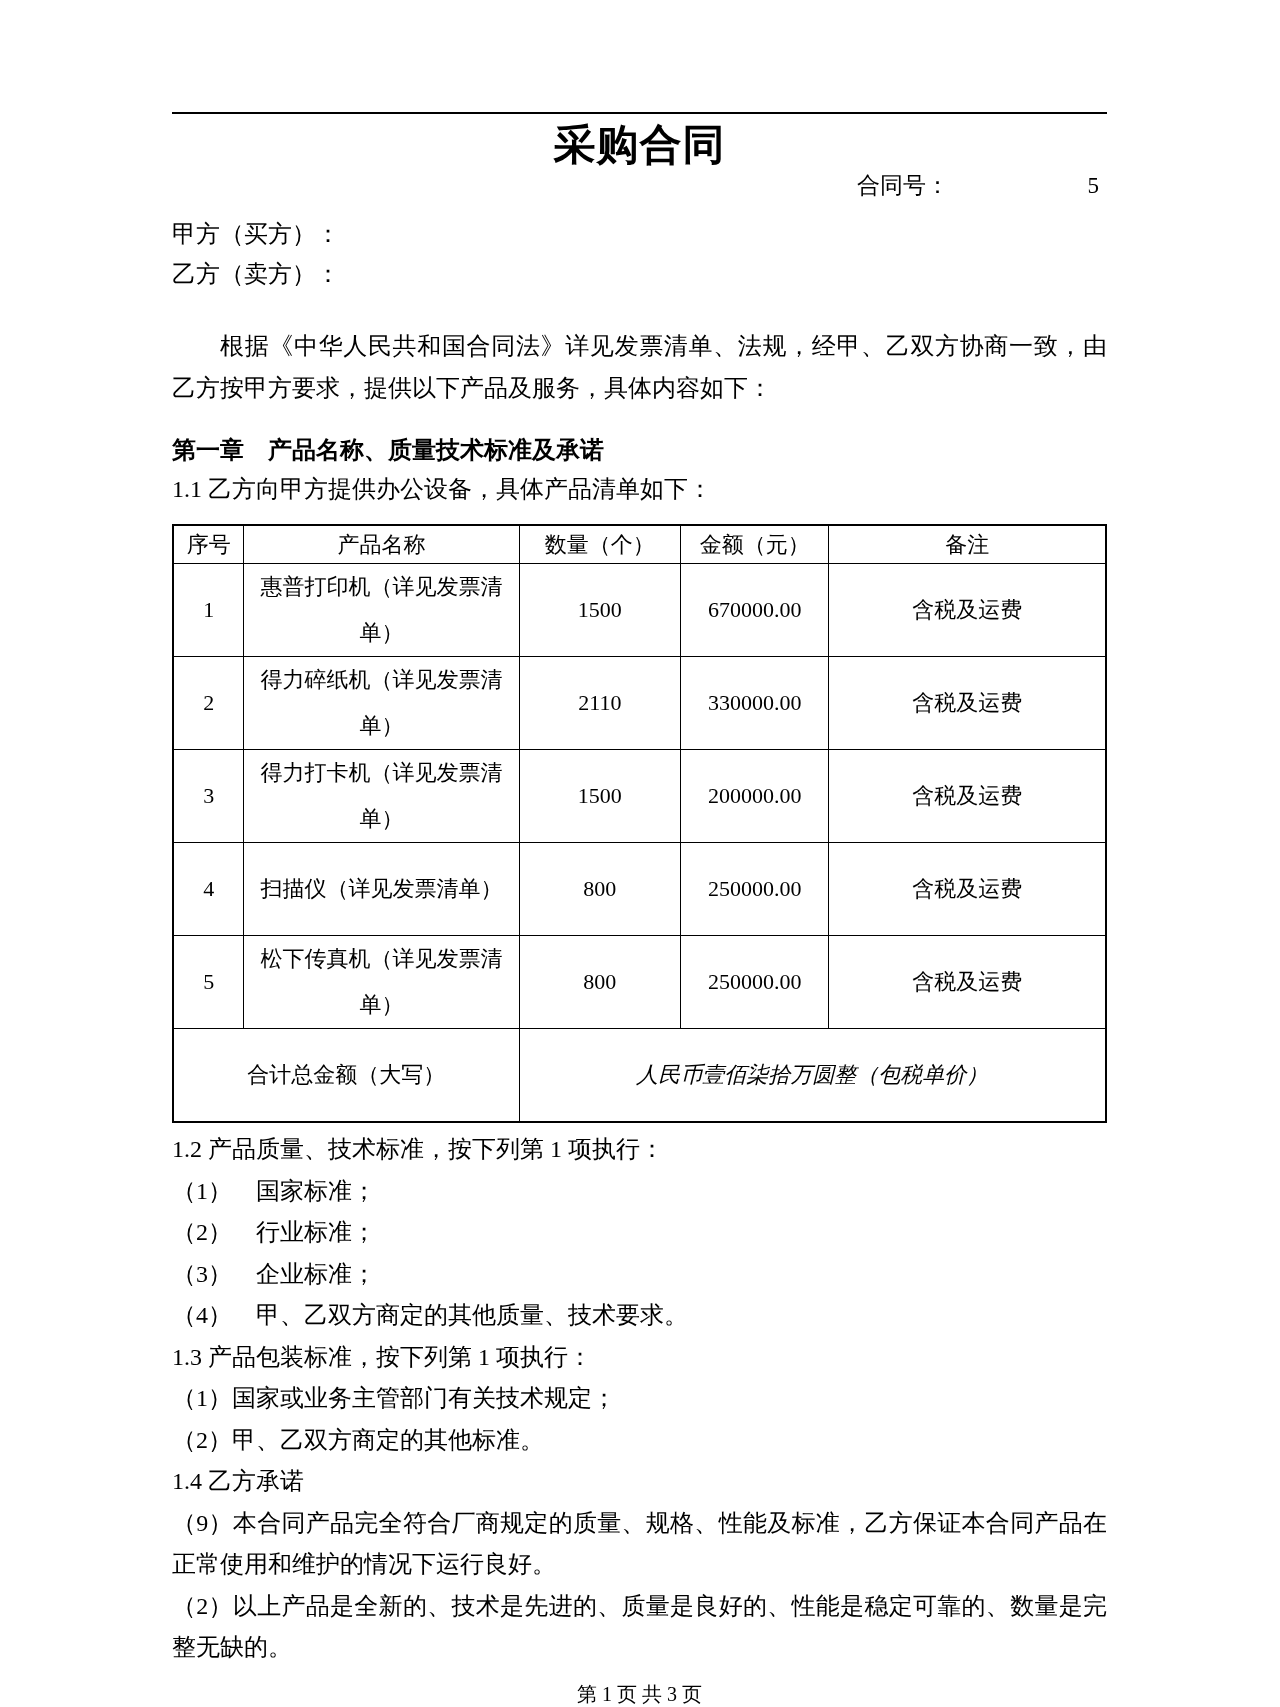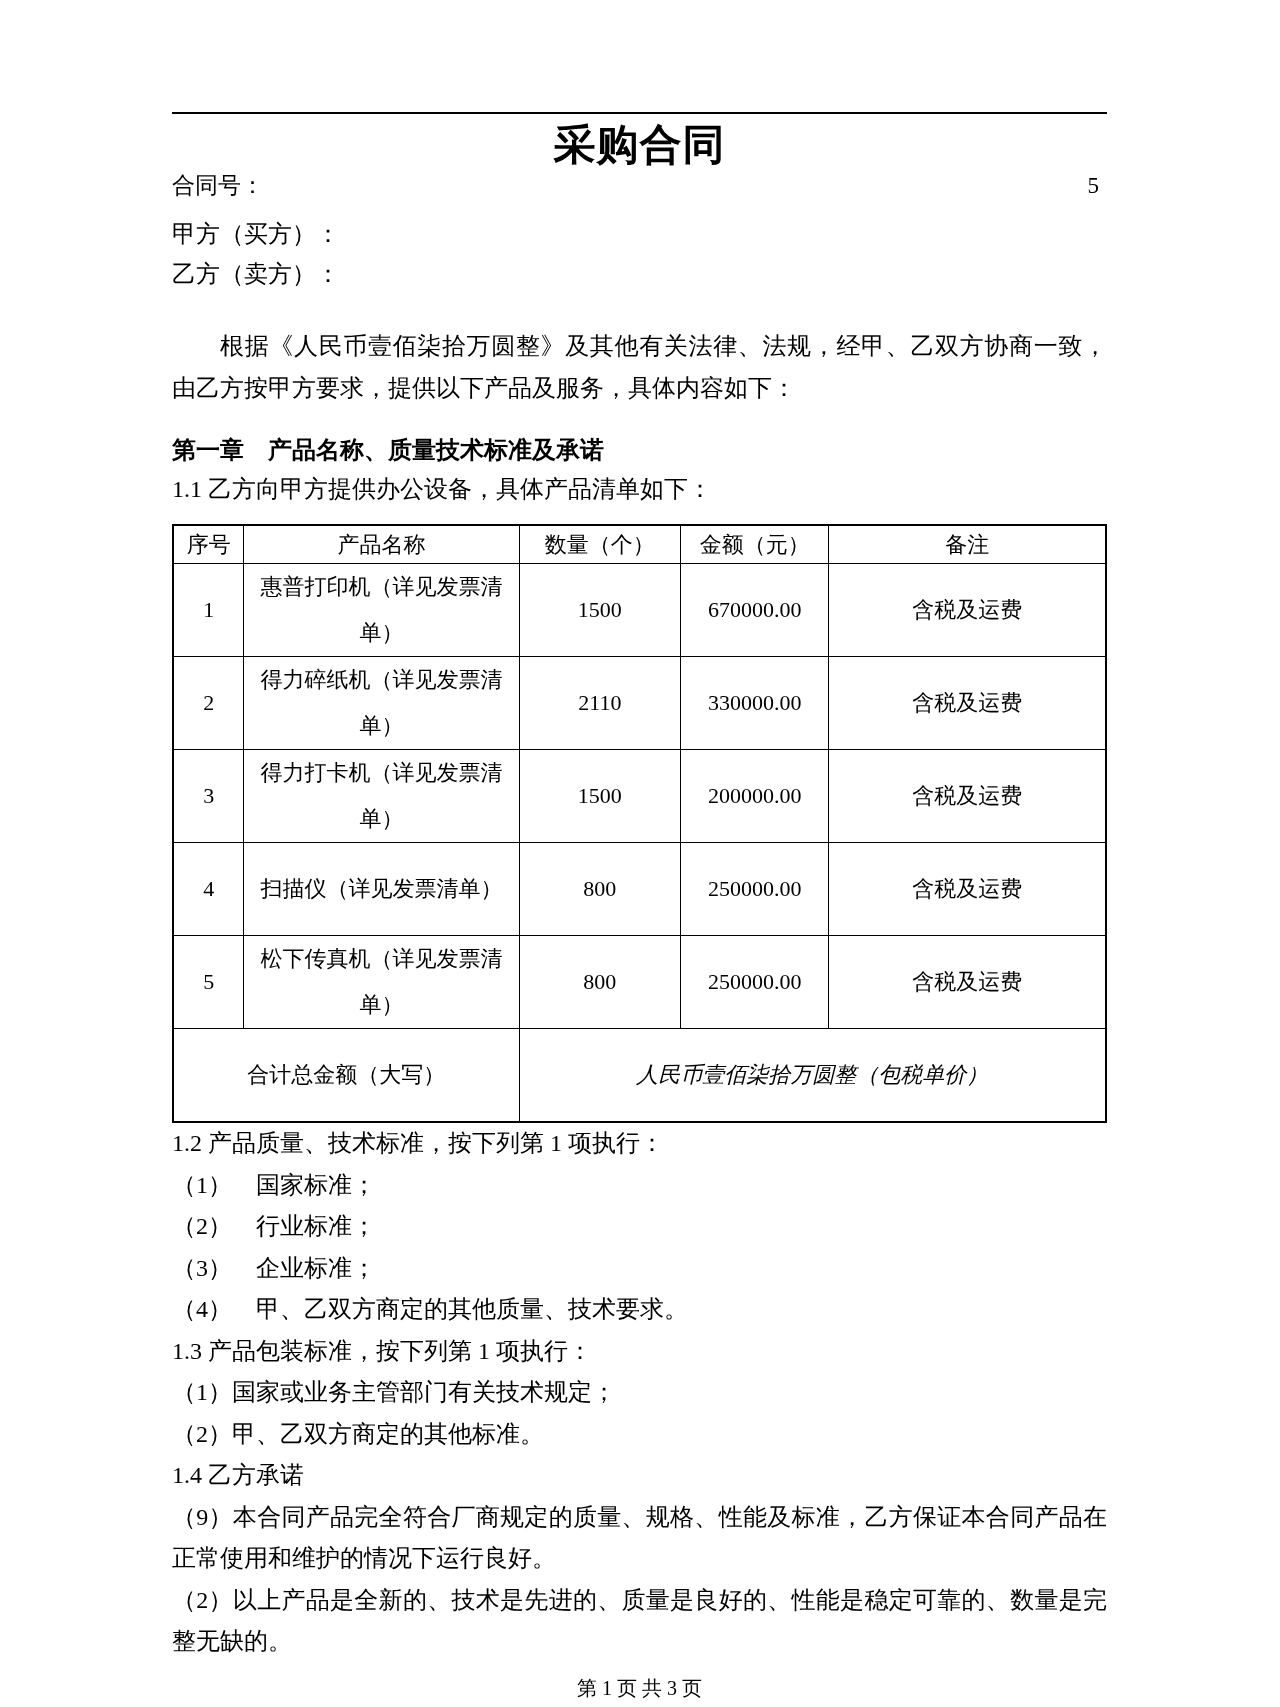--- a/index.html
+++ b/index.html
@@ -28,21 +28,21 @@
   .title {
     margin: 8px 0 0 0;
     font-size: 42px;
     line-height: 46px;
     font-weight: bold;
     text-align: center;
     letter-spacing: 1px;
   }
   .contract-no {
     display: flex;
-    justify-content: space-between;
+    justify-content: flex-end;
     align-items: baseline;
     font-size: 23px;
     line-height: 32px;
     margin-top: 2px;
   }
   .contract-no .value {
     display: inline-block;
     width: 150px;
     text-align: right;
     padding-right: 8px;
@@ -106,21 +106,21 @@
     padding-left: 16px;
     font-style: italic;
   }
   .clause {
     margin: 0;
     font-size: 24px;
     line-height: 41.5px;
     text-align: justify;
     white-space: pre-wrap;
   }
-  .clause.c-first { }
+  .clause.c-first { margin-top: 6px; }
   .footer {
     margin: 10px 0 16px 0;
     font-size: 20px;
     line-height: 30px;
     text-align: center;
   }
 </style>
 </head>
 <body>
 
@@ -131,21 +131,21 @@
   <h1 class="title">采购合同</h1>
 
   <div class="contract-no">
     <span>合同号：</span>
     <span class="value">5</span>
   </div>
 
   <p class="party first">甲方（买方）：</p>
   <p class="party">乙方（卖方）：</p>
 
-  <p class="intro">根据《人民币壹佰柒拾万圆整》及其他有关法律、法规，经甲、乙双方协商一致，由乙方按甲方要求，提供以下产品及服务，具体内容如下：</p>
+  <p class="intro">根据《中华人民共和国合同法》详见发票清单、法规，经甲、乙双方协商一致，由乙方按甲方要求，提供以下产品及服务，具体内容如下：</p>
 
   <h2 class="chapter">第一章　产品名称、质量技术标准及承诺</h2>
   <p class="s11">1.1 乙方向甲方提供办公设备，具体产品清单如下：</p>
 
   <table class="products">
     <colgroup>
       <col style="width:7.6%">
       <col style="width:29.5%">
       <col style="width:17.3%">
       <col style="width:15.9%">

